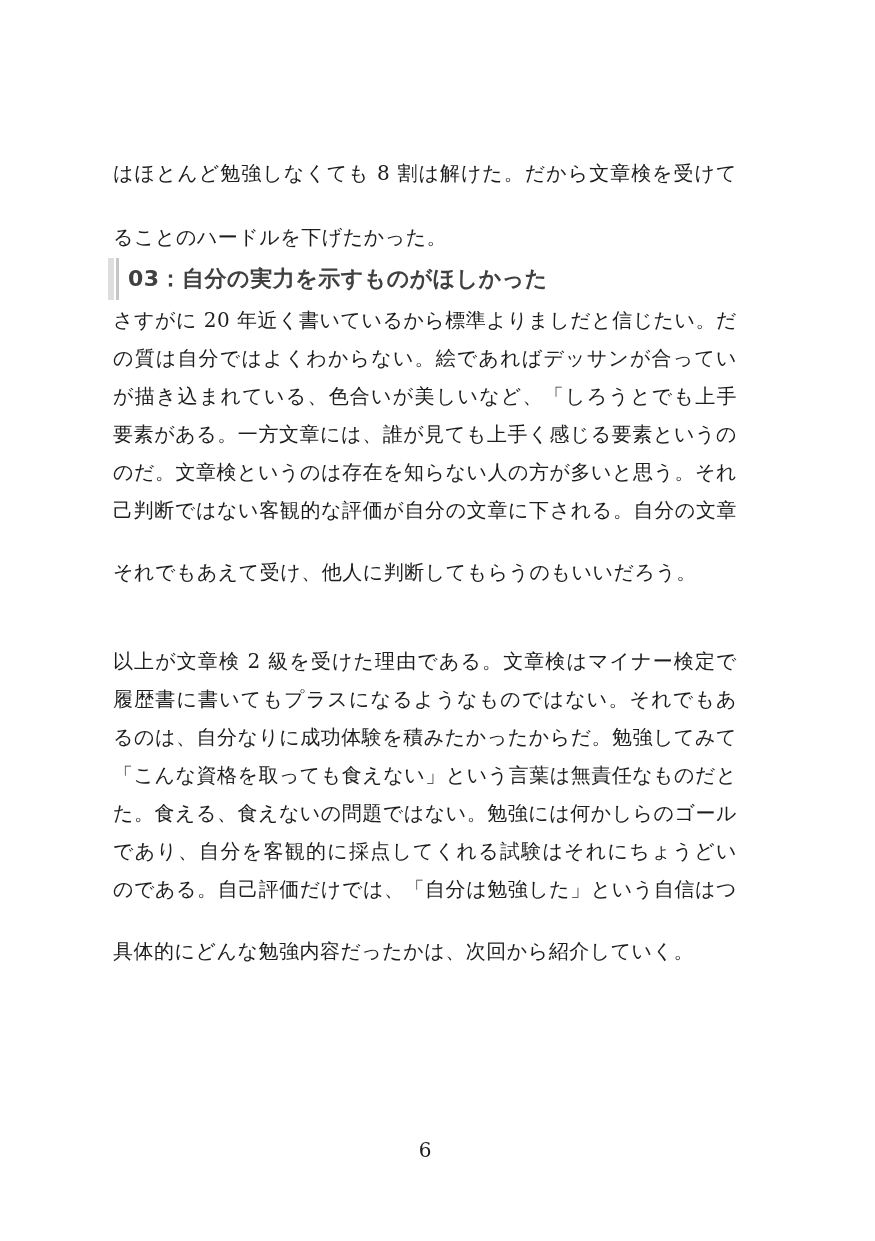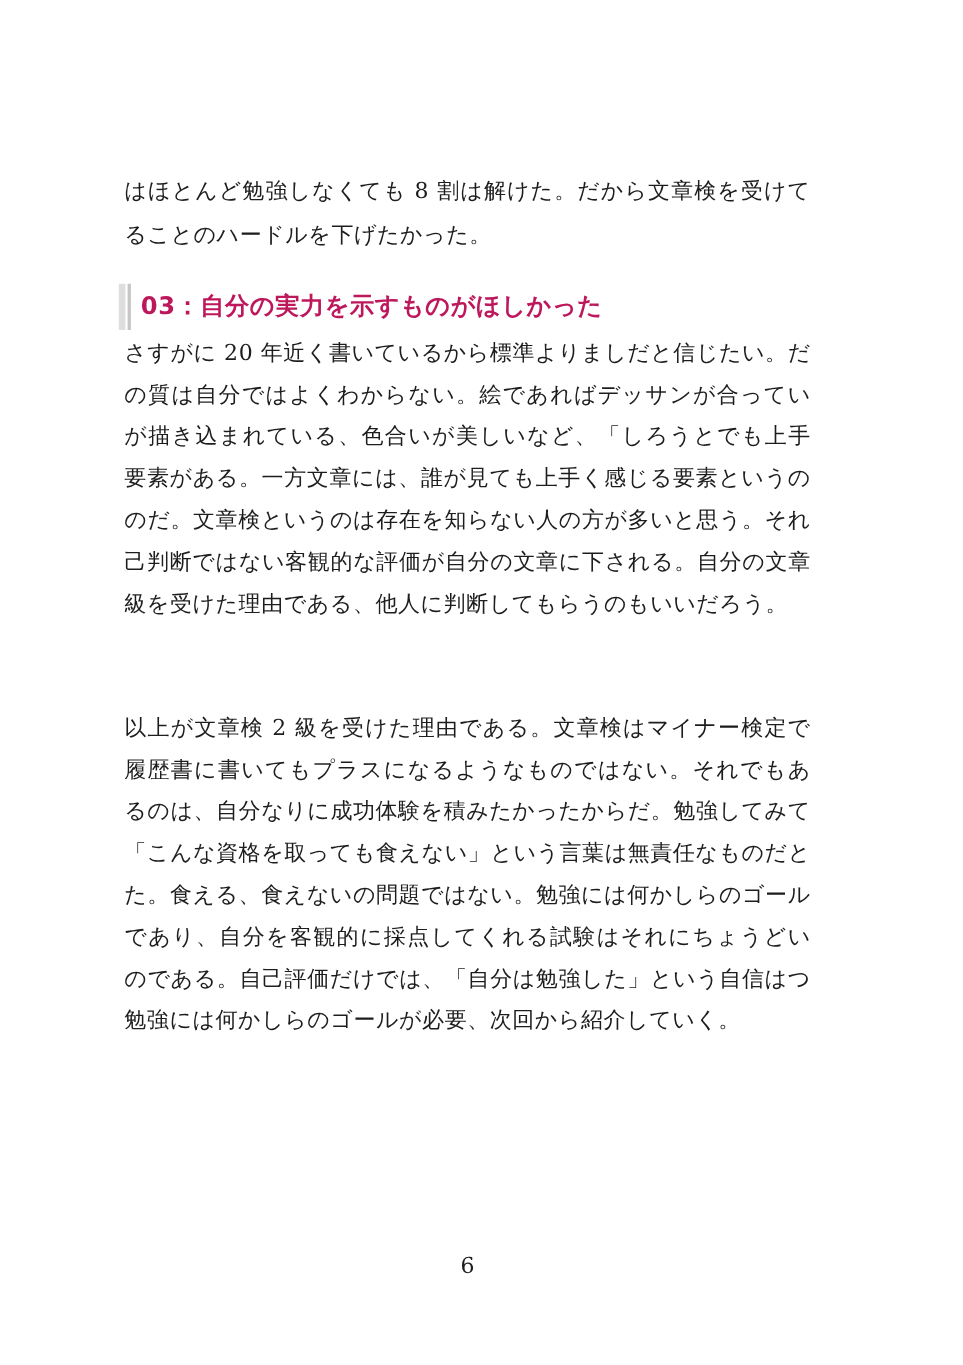--- a/index.html
+++ b/index.html
@@ -27,20 +27,21 @@
     height: 38px;
     overflow: hidden;
     letter-spacing: 0.5px;
     text-align: justify;
     text-align-last: justify;
   }
   .line.last {
     text-align: center;
     text-align-last: left;
     white-space: nowrap;
+    margin-top: 24px;
   }
   .intro { top: 153px; }
   .intro .line { line-height: 40px; height: 40px; }
   .heading-wrap {
     position: absolute;
     left: 108px;
     top: 258px;
     width: 640px;
     height: 42px;
   }
@@ -62,21 +63,21 @@
   }
   .heading-text {
     position: absolute;
     left: 20px;
     top: 0;
     height: 42px;
     line-height: 42px;
     font-family: "DejaVu Sans", "Liberation Sans", sans-serif;
     font-weight: bold;
     font-size: 22px;
-    color: #be185d;
+    color: #404040;
     letter-spacing: 0.5px;
     white-space: nowrap;
   }
   .section { top: 301px; }
   .closing { top: 642px; }
   .footer {
     position: absolute;
     left: 113px;
     top: 1132px;
     width: 624px;
@@ -104,29 +105,29 @@
     <div class="heading-text">03：自分の実力を示すものがほしかった</div>
   </div>
 
   <div class="textblock section">
     <div class="line">さすがに 20 年近く書いているから標準よりましだと信じたい。だが、文章</div>
     <div class="line">の質は自分ではよくわからない。絵であればデッサンが合っている、背景</div>
     <div class="line">が描き込まれている、色合いが美しいなど、「しろうとでも上手いと感じる」</div>
     <div class="line">要素がある。一方文章には、誰が見ても上手く感じる要素というのはない</div>
     <div class="line">のだ。文章検というのは存在を知らない人の方が多いと思う。それでも自</div>
     <div class="line">己判断ではない客観的な評価が自分の文章に下される。自分の文章がよく</div>
-    <div class="line last">級を受けた理由である、他人に判断してもらうのもいいだろう。</div>
+    <div class="line last">それでもあえて受け、他人に判断してもらうのもいいだろう。</div>
   </div>
 
   <div class="textblock closing">
     <div class="line">以上が文章検 2 級を受けた理由である。文章検はマイナー検定であるため、</div>
     <div class="line">履歴書に書いてもプラスになるようなものではない。それでもあえて受け</div>
     <div class="line">るのは、自分なりに成功体験を積みたかったからだ。勉強してみて改めて、</div>
     <div class="line">「こんな資格を取っても食えない」という言葉は無責任なものだと気づい</div>
     <div class="line">た。食える、食えないの問題ではない。勉強には何かしらのゴールが必要</div>
     <div class="line">であり、自分を客観的に採点してくれる試験はそれにちょうどいいものな</div>
     <div class="line">のである。自己評価だけでは、「自分は勉強した」という自信はつかない。</div>
-    <div class="line last">勉強には何かしらのゴールが必要、次回から紹介していく。</div>
+    <div class="line last">具体的にどんな勉強内容だったかは、次回から紹介していく。</div>
   </div>
 
   <div class="footer">6</div>
 
 </div>
 
 </body></html>

